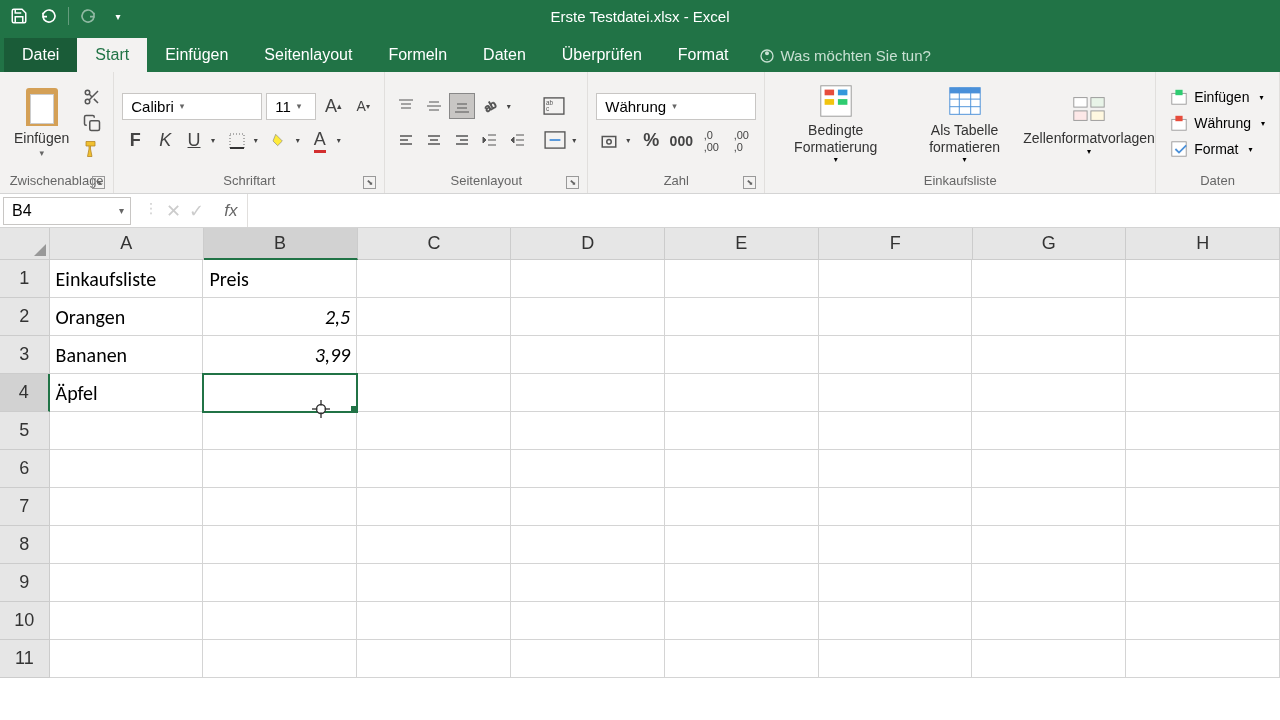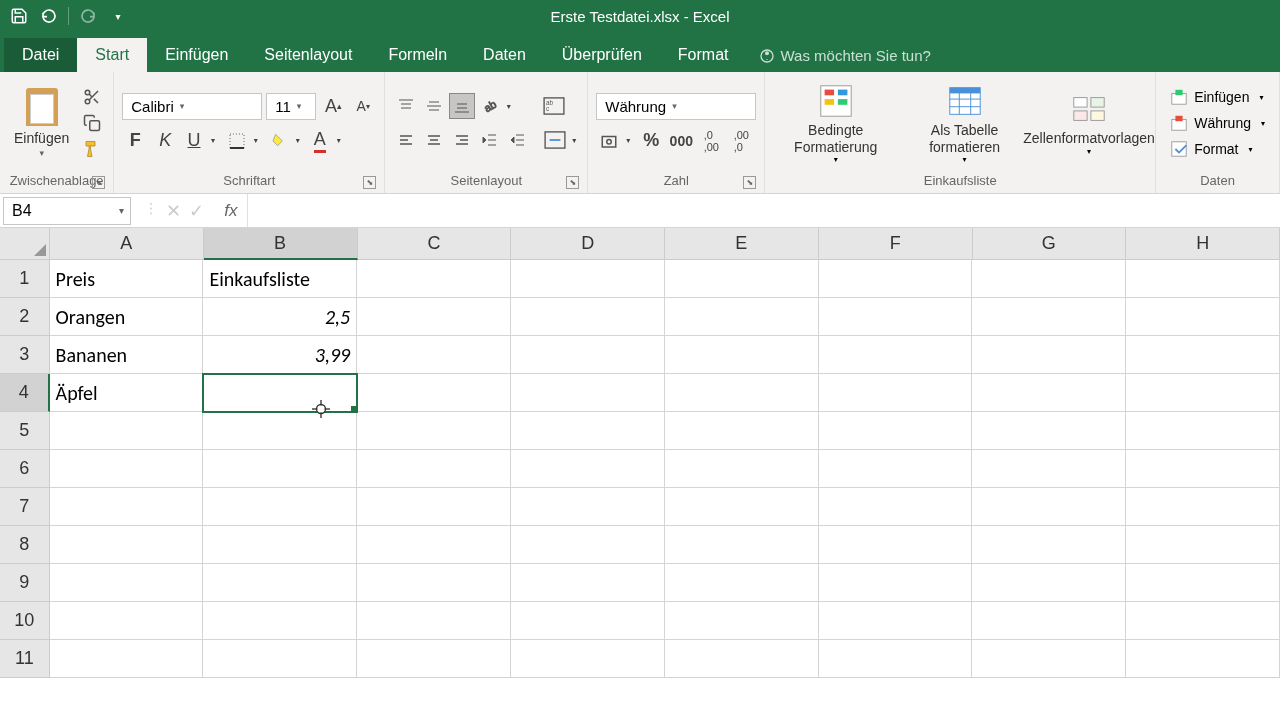--- a/index.html
+++ b/index.html
@@ -436,22 +436,22 @@
       <div class="col-header" style="width: 155px;">C</div>
       <div class="col-header" style="width: 155px;">D</div>
       <div class="col-header" style="width: 155px;">E</div>
       <div class="col-header" style="width: 155px;">F</div>
       <div class="col-header" style="width: 155px;">G</div>
       <div class="col-header" style="width: 155px;">H</div>
     </div>
   <div class="rows" id="rows">
       <div class="row">
         <div class="row-header" style="height: 38px;">1</div>
+        <div class="cell" style="width: 155px; height: 38px;">Einkaufsliste</div>
         <div class="cell" style="width: 155px; height: 38px;">Preis</div>
-        <div class="cell" style="width: 155px; height: 38px;">Einkaufsliste</div>
         <div class="cell" style="width: 155px; height: 38px;"></div>
         <div class="cell" style="width: 155px; height: 38px;"></div>
         <div class="cell" style="width: 155px; height: 38px;"></div>
         <div class="cell" style="width: 155px; height: 38px;"></div>
         <div class="cell" style="width: 155px; height: 38px;"></div>
         <div class="cell" style="width: 155px; height: 38px;"></div>
       </div>
       <div class="row">
         <div class="row-header" style="height: 38px;">2</div>
         <div class="cell" style="width: 155px; height: 38px;">Orangen</div>

